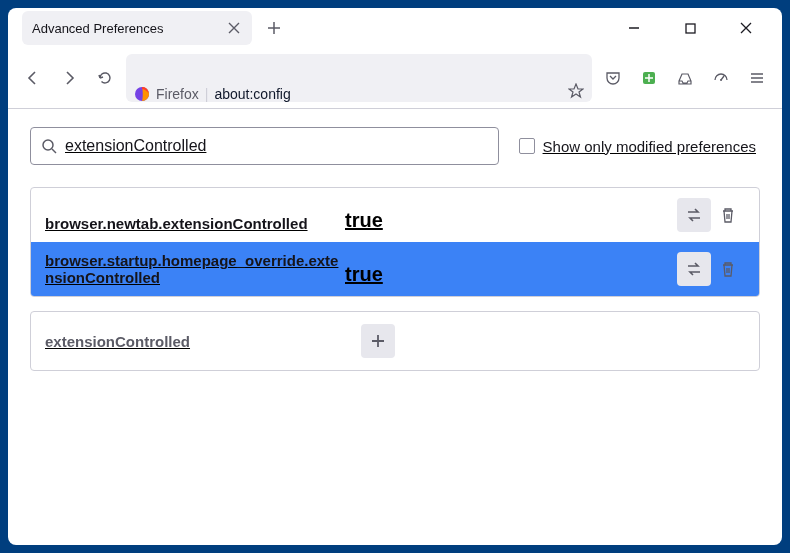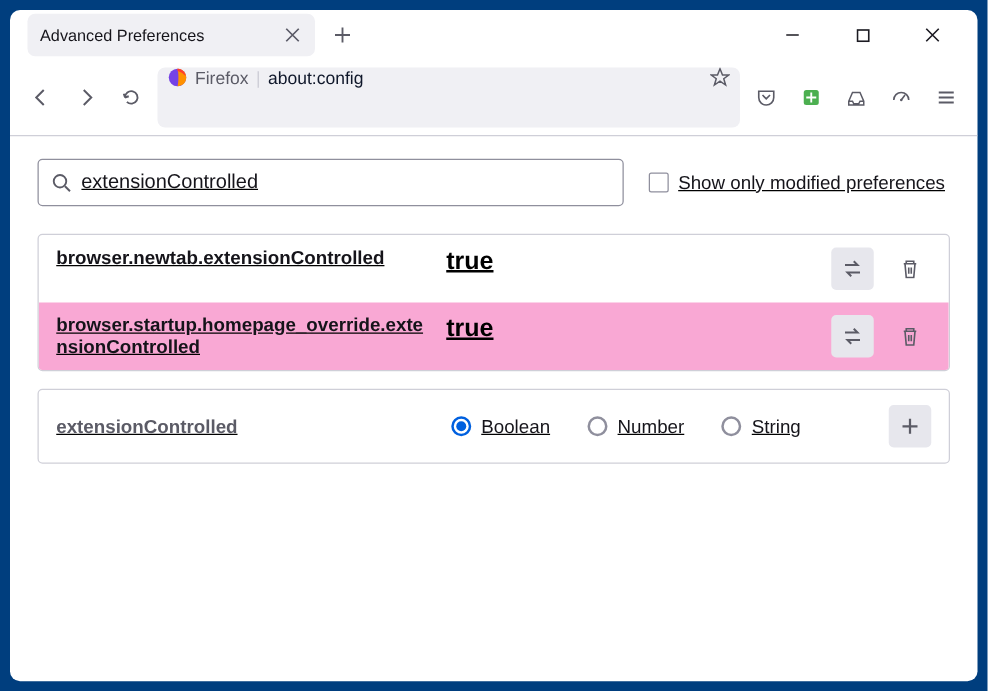--- a/index.html
+++ b/index.html
@@ -7,35 +7,35 @@
 .window { background: #fff; border-radius: 8px; width: 100%; height: 100%; display: flex; flex-direction: column; overflow: hidden; }
 .titlebar { display: flex; align-items: center; height: 40px; padding: 0 8px; }
 .tab { display: flex; align-items: center; background: #f0f0f4; border-radius: 6px; padding: 6px 10px; margin-left: 6px; min-width: 230px; height: 34px; font-size: 13px; color: #15141a; justify-content: center; }
 .tab-title { flex: 1; }
 .tab-close { width: 16px; height: 16px; display:flex; align-items:center; justify-content:center; cursor:pointer; color:#5b5b66; }
 .newtab-btn { width: 32px; height: 32px; display:flex; align-items:center; justify-content:center; margin-left: 6px; cursor:pointer; color:#5b5b66; border-radius:4px; }
 .win-controls { margin-left: auto; display: flex; gap: 20px; padding-right: 10px; }
 .win-btn { width: 36px; height: 30px; display:flex; align-items:center; justify-content:center; cursor:pointer; color:#1c1b22; }
 .toolbar { display: flex; align-items: center; padding: 6px 10px; gap: 6px; border-bottom: 1px solid #cfcfd8; }
 .nav-btn { width: 30px; height: 30px; display:flex; align-items:center; justify-content:center; cursor:pointer; color:#5b5b66; border-radius:4px; }
-.urlbar { flex: 1; display:flex; align-items:flex-start; background:#f0f0f4; border-radius: 6px; height: 48px; padding: 0 8px; gap:6px; font-size: 14px; color:#5b5b66; }
+.urlbar { flex: 1; display:flex; align-items:flex-end; background:#f0f0f4; border-radius: 6px; height: 48px; padding: 0 8px; gap:6px; font-size: 14px; color:#5b5b66; }
 .ff-icon { width:16px; height:16px; }
 .url-sep { color:#cfcfd8; }
 .url-text { color:#0f172a; }
 .star { margin-left:auto; }
 .content { padding: 18px 22px; text-decoration: underline; }
 .search-row { display:flex; align-items:center; gap: 20px; }
 .search-box { flex: 1; display:flex; align-items:center; border:1px solid #8f8f9d; border-radius:4px; height:38px; padding:0 10px; gap:8px; }
 .search-box svg { flex-shrink:0; }
 .search-input { border:none; outline:none; font-size: 16px; width:100%; color:#15141a; }
 .checkbox-row { display:flex; gap:8px; font-size:15px; color:#15141a; padding-right:4px; }
 .cb { width:16px; height:16px; border:1px solid #8f8f9d; border-radius:2px; }
 .prefs { margin-top: 22px; border:1px solid #cfcfd8; border-radius:4px; overflow:hidden; }
-.pref-row { display:flex; align-items:flex-start; padding: 10px 14px; gap:12px; }
-.pref-row.alt { background:#f9a8d4; }
+.pref-row { display:flex; align-items:flex-end; padding: 10px 14px; gap:0; }
+.pref-row.alt { background:#3b82f6; }
 .pref-name { font-weight:700; font-size:15px; color:#15141a; width: 300px; word-break: break-word; }
 .pref-val { font-weight:700; font-size:20px; flex:1; }
 .icon-btn { width:34px; height:34px; display:flex; align-items:center; justify-content:center; background:#e7e7ed; border-radius:4px; cursor:pointer; color:#5b5b66; }
 .icon-btn.plain { background:transparent; }
 .add-row-wrap { margin-top:14px; border:1px solid #cfcfd8; border-radius:4px; }
 .add-row { display:flex; align-items:center; padding: 12px 14px; gap:16px; }
 .add-name { font-weight:700; font-size:15px; color:#5b5b66; width:300px; }
 .radio-group { display:flex; gap:30px; flex:1; }
 .radio-opt { display:flex; align-items:center; gap:8px; font-size:15px; color:#15141a; cursor:pointer; }
 .radio-dot { width:16px; height:16px; border-radius:50%; border:2px solid #8f8f9d; position:relative; }
@@ -179,34 +179,20 @@
             <svg width="16" height="16" viewBox="0 0 16 16">
               <path d="M3 4 H13 M5 4 V2 H11 V4 M4 4 L5 15 H11 L12 4 M7 7 V12 M9 7 V12" stroke="#5b5b66" stroke-width="1.3" fill="none"></path>
             </svg>
           </div>
       </div>
     </div>
 
     <div class="add-row-wrap">
       <div class="add-row">
         <div class="add-name">extensionControlled</div>
-        <div class="radio-group">
-          <label class="radio-opt">
-              <span class="radio-dot sel"></span>
-              <span>Boolean</span>
-            </label>
-          <label class="radio-opt">
-              <span class="radio-dot"></span>
-              <span>Number</span>
-            </label>
-          <label class="radio-opt">
-              <span class="radio-dot"></span>
-              <span>String</span>
-            </label>
-        </div>
         <div class="icon-btn">
             <svg width="16" height="16" viewBox="0 0 16 16">
               <path d="M8 2 V14 M2 8 H14" stroke="#5b5b66" stroke-width="1.8"></path>
             </svg>
           </div>
       </div>
     </div>
   </div>
 </div>
 

